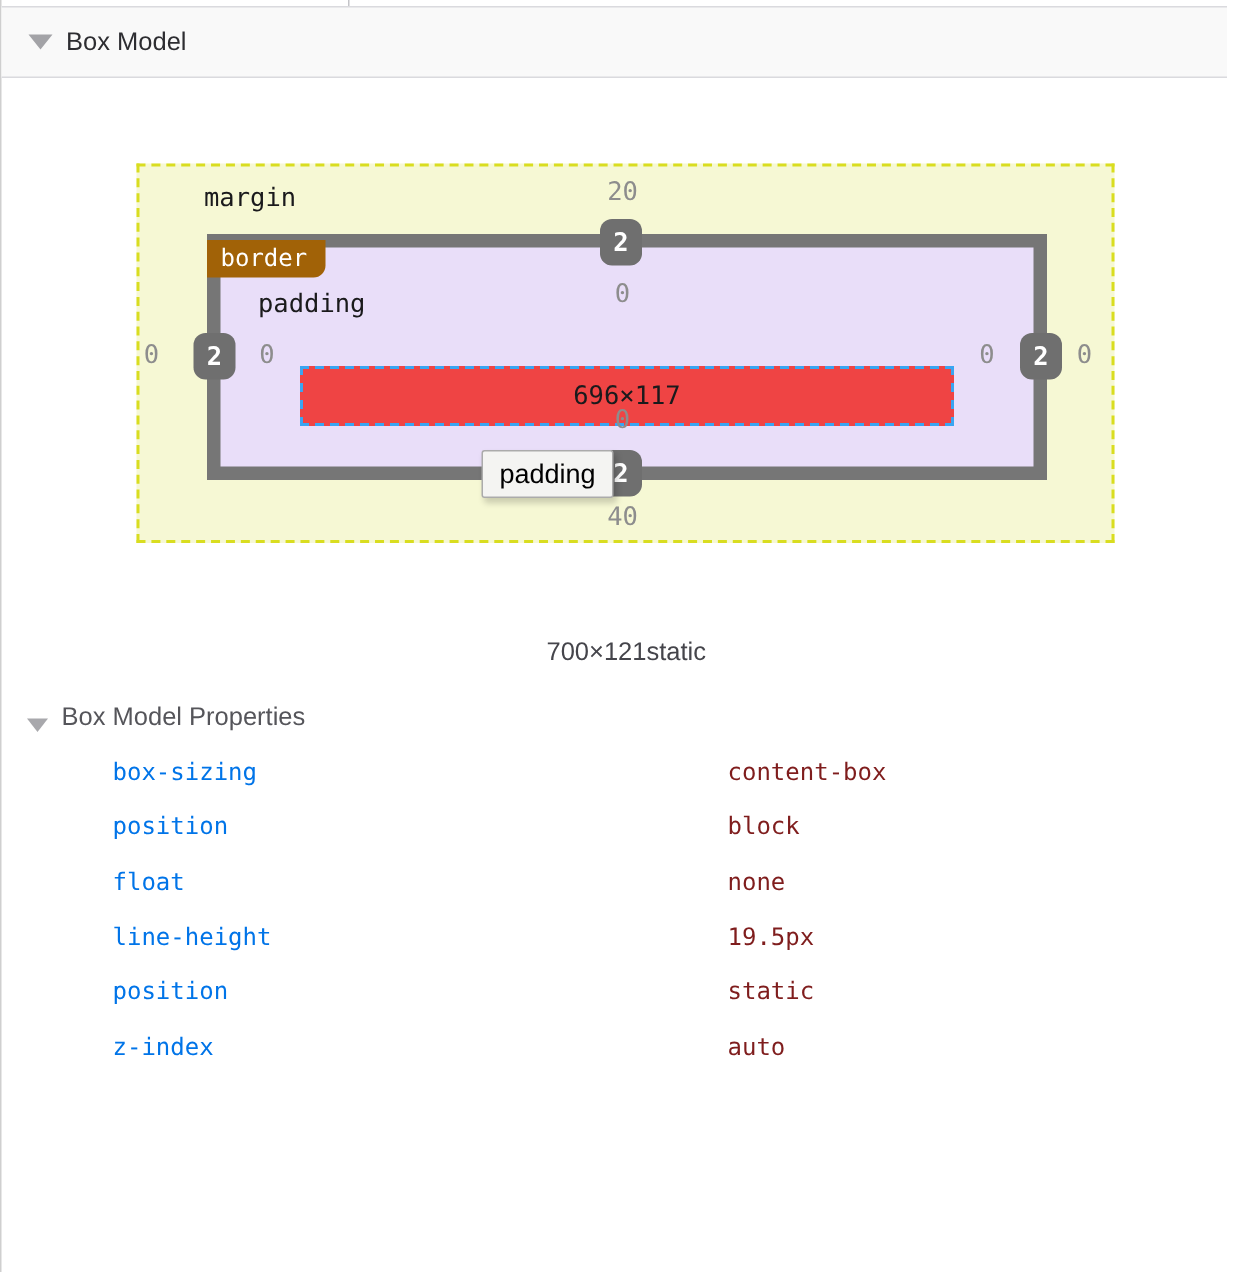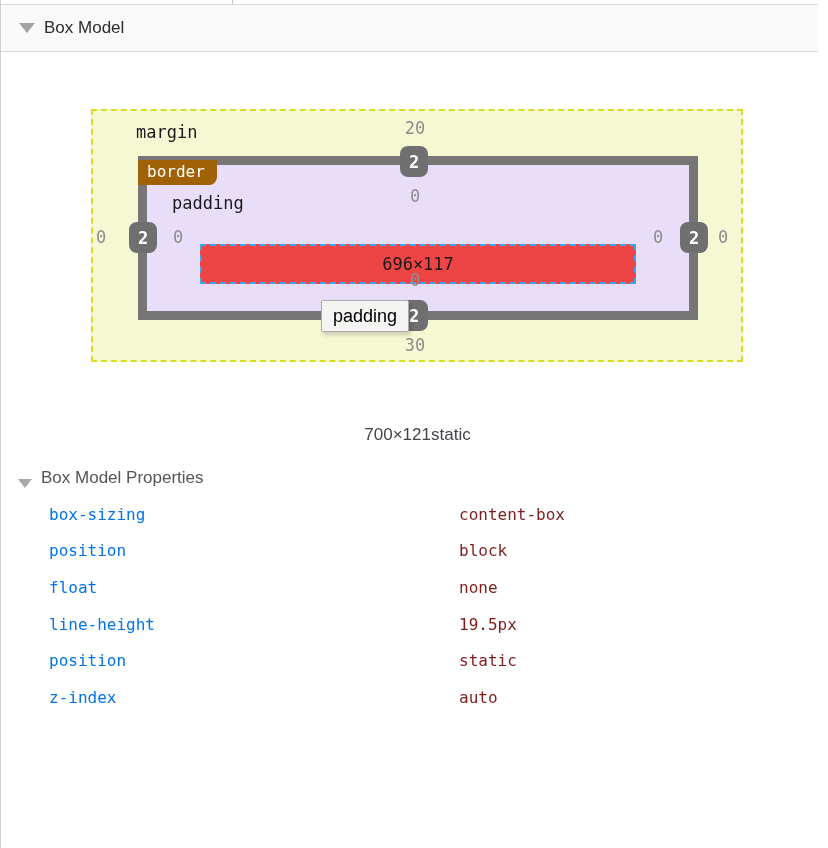--- a/index.html
+++ b/index.html
@@ -121,21 +121,21 @@
   .props-header .title {
     margin-left: 9px;
     font-size: 17px; color: #55555a;
   }
   .props-list { position: absolute; left: 0; right: 0; top: 496px; }
   .prop-row {
     height: 36.6px;
     display: grid;
     grid-template-columns: 410px 1fr;
     align-items: center;
-    padding-left: 49px;
+    padding-left: 75px;
     font-family: "DejaVu Sans Mono", monospace;
     font-size: 16px;
   }
   .prop-name  { color: #0074e8; }
   .prop-value { color: #7f1d1d; }
 </style>
 </head>
 <body>
 
 <div class="screen">
@@ -155,21 +155,21 @@
     <span>696×117</span>
   </div>
 
   <span class="layer-label margin-label">margin</span>
   <span class="border-label">border</span>
   <span class="layer-label padding-label">padding</span>
 
   <span class="dim-value" style="left:415px; top:118px;">20</span>
   <span class="dim-value" style="left:415px; top:186px;">0</span>
   <span class="dim-value" style="left:415px; top:270px;">0</span>
-  <span class="dim-value" style="left:415px; top:335px;">30</span>
+  <span class="dim-value" style="left:415px; top:335px;">40</span>
 
   <span class="dim-value" style="left:101px; top:227px;">0</span>
   <span class="dim-value" style="left:178px; top:227px;">0</span>
 
   <span class="dim-value" style="left:658px; top:227px;">0</span>
   <span class="dim-value" style="left:723px; top:227px;">0</span>
 
   <span class="badge" style="left:400px; top:146px;">2</span>
   <span class="badge" style="left:129px; top:222px;">2</span>
   <span class="badge" style="left:680px; top:222px;">2</span>

